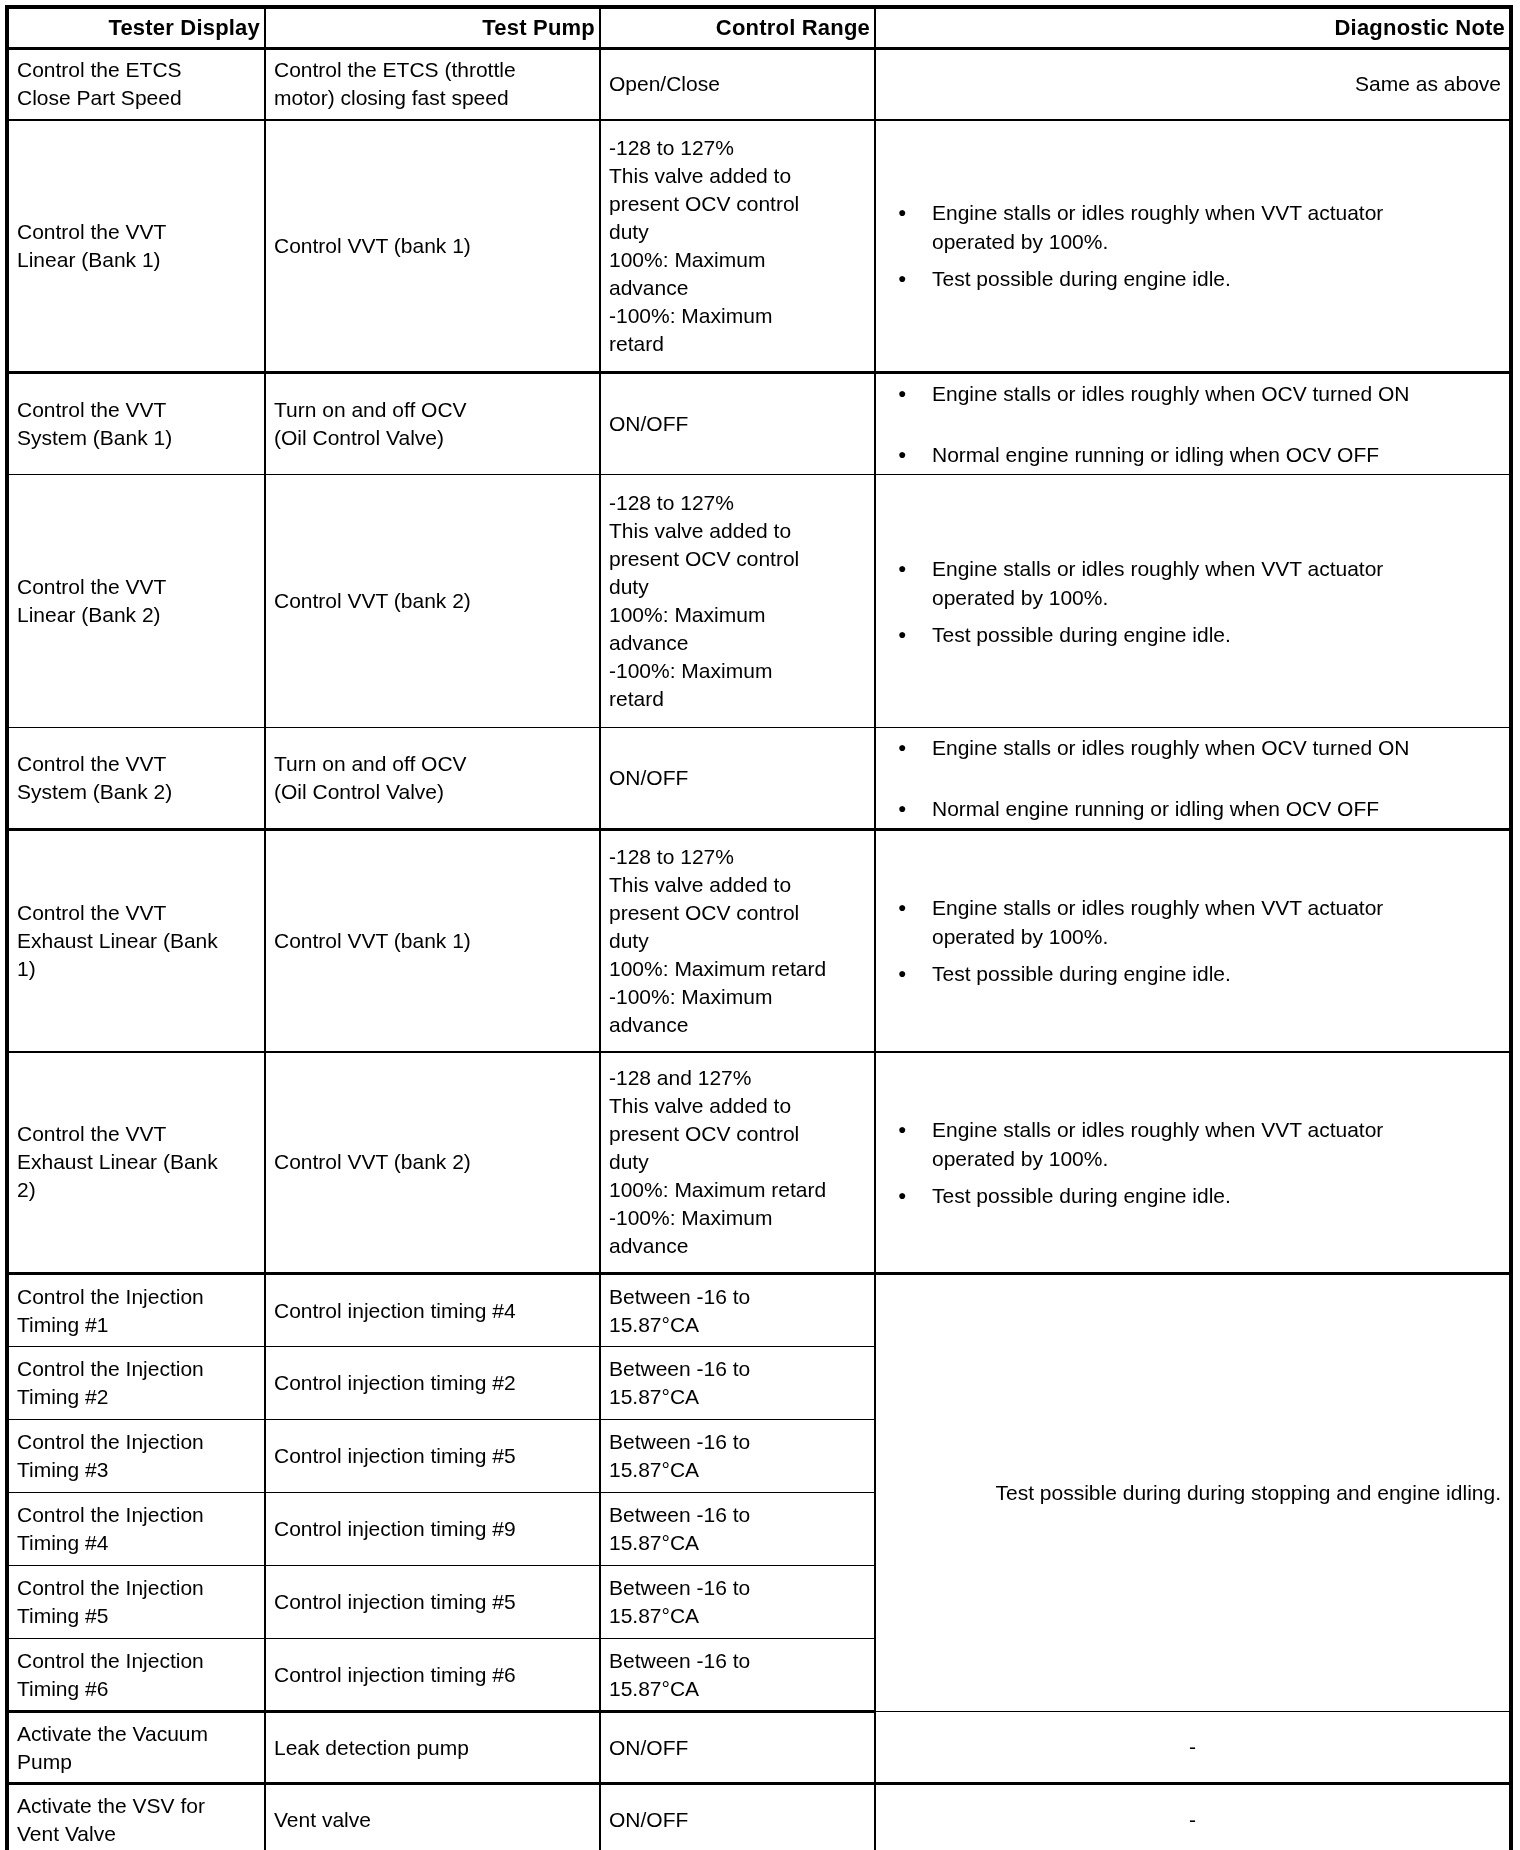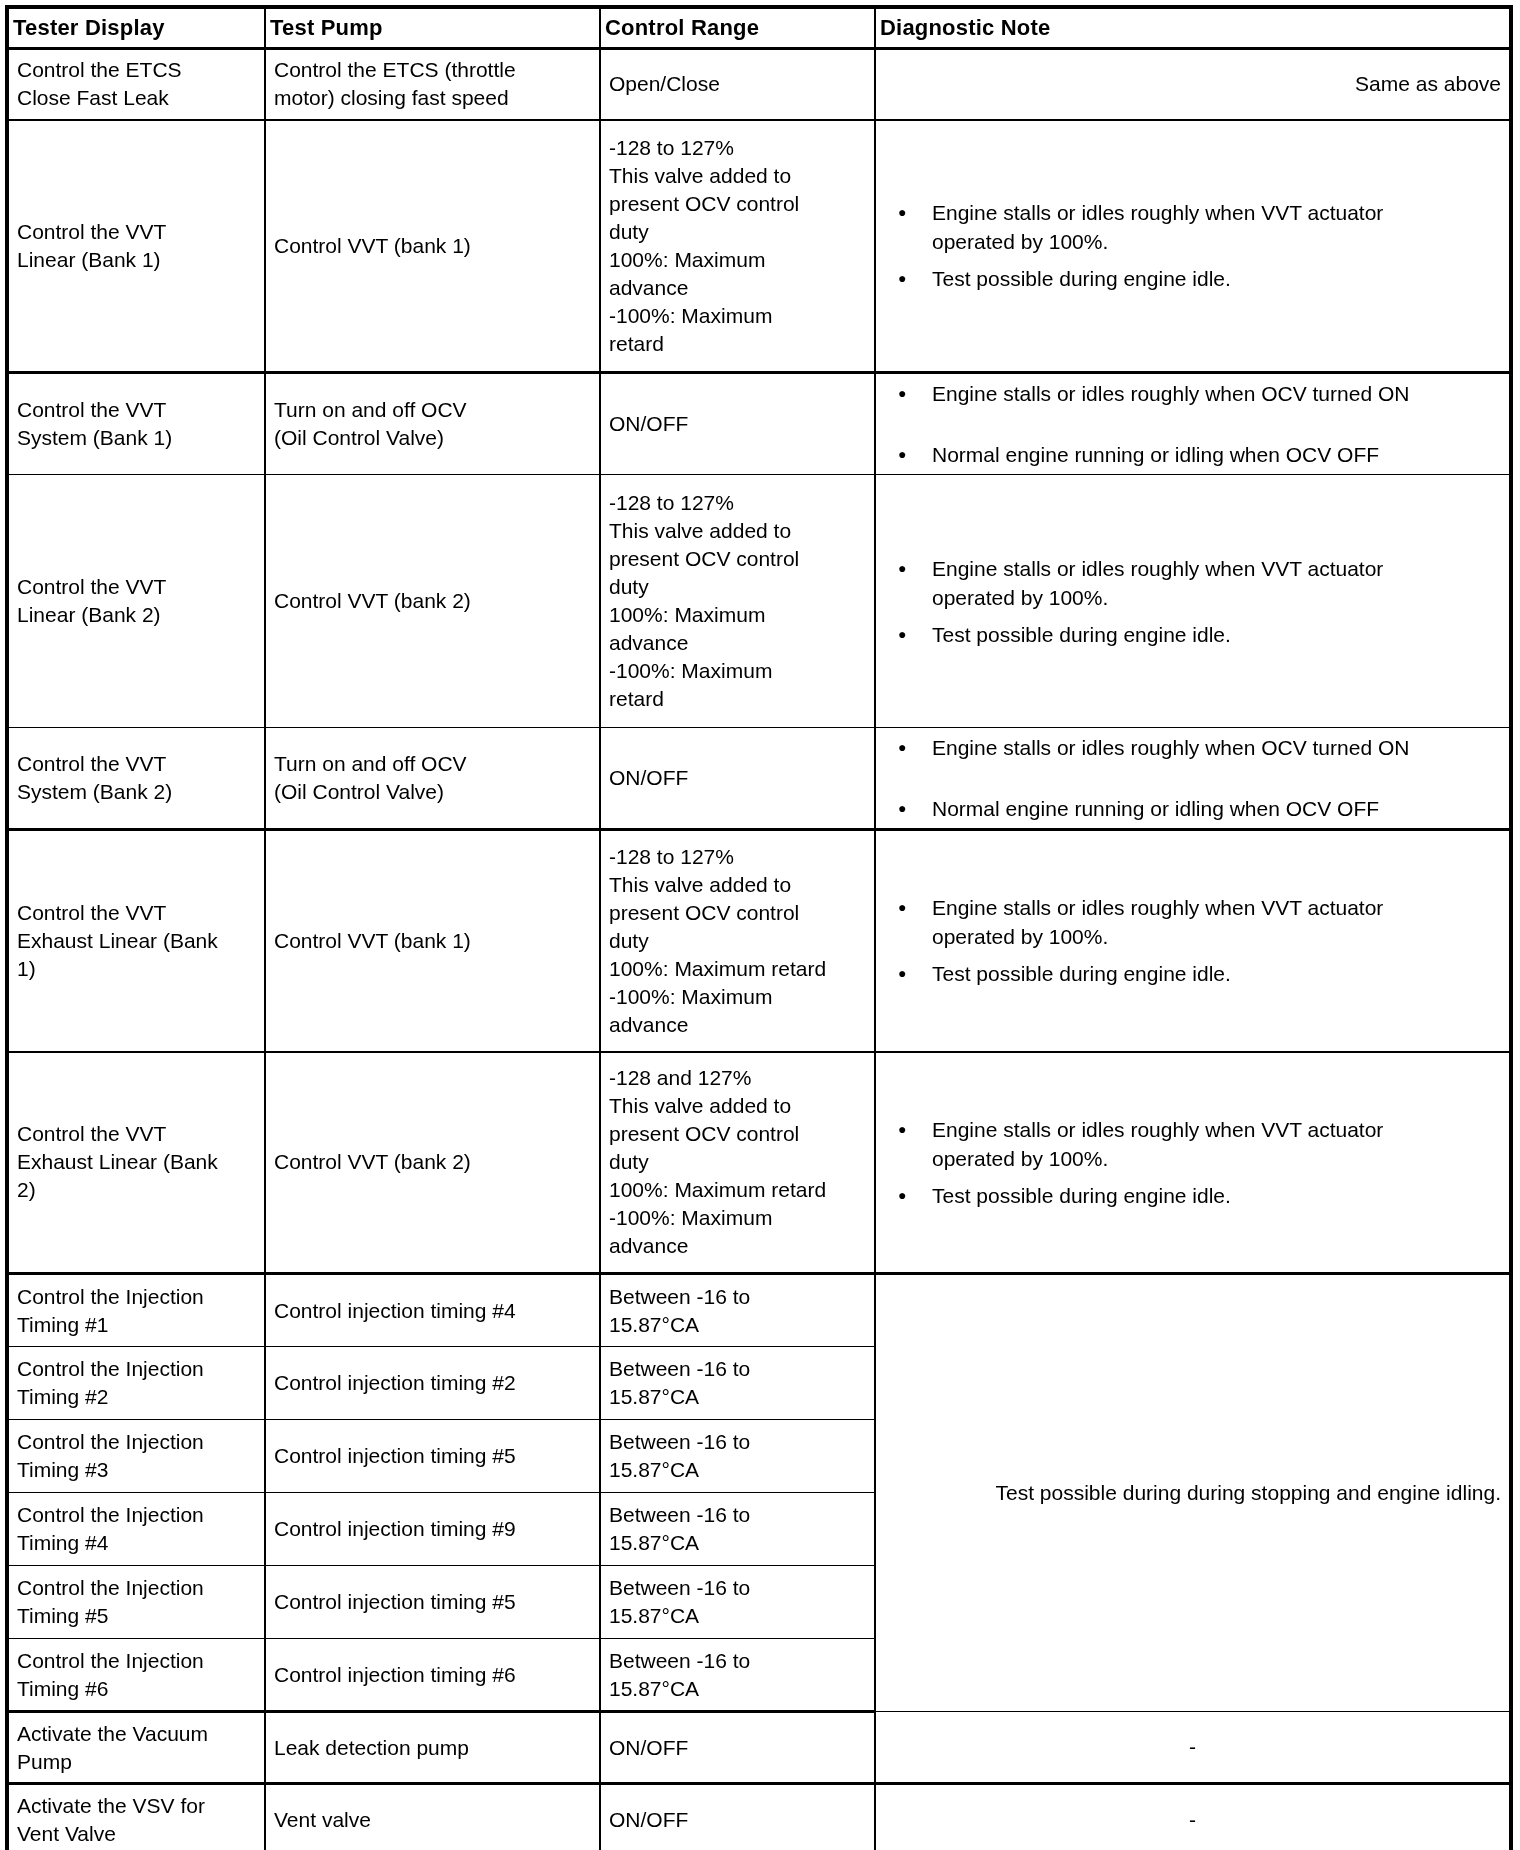--- a/index.html
+++ b/index.html
@@ -25,21 +25,21 @@
     border: 4px solid #000;
     background: #fff;
   }
   col.c1 { width: 258px; }
   col.c2 { width: 335px; }
   col.c3 { width: 275px; }
   col.c4 { width: auto;  }
   th {
     font-size: 22px;
     font-weight: bold;
-    text-align: left;
+    text-align: right;
     vertical-align: middle;
     border: 2px solid #000;
     border-bottom: 3px solid #000;
     height: 38px;
     padding: 0 4px;
     letter-spacing: 0.2px;
   }
   td {
     font-size: 21px;
     line-height: 28px;
@@ -94,21 +94,21 @@
       <tr>
         <th>Tester Display</th>
         <th>Test Pump</th>
         <th>Control Range</th>
         <th>Diagnostic Note</th>
       </tr>
     </thead>
     <tbody>
         <tr class="sep-2" style="height: 71px;">
           <td>Control the ETCS
-Close Fast Leak</td>
+Close Part Speed</td>
           <td>Control the ETCS (throttle
 motor) closing fast speed</td>
           <td>Open/Close</td>
           <td class="note-text">Same as above</td>
         </tr>
         <tr class="sep-3" style="height: 253px;">
           <td>Control the VVT
 Linear (Bank 1)</td>
           <td>Control VVT (bank 1)</td>
           <td>-128 to 127%

